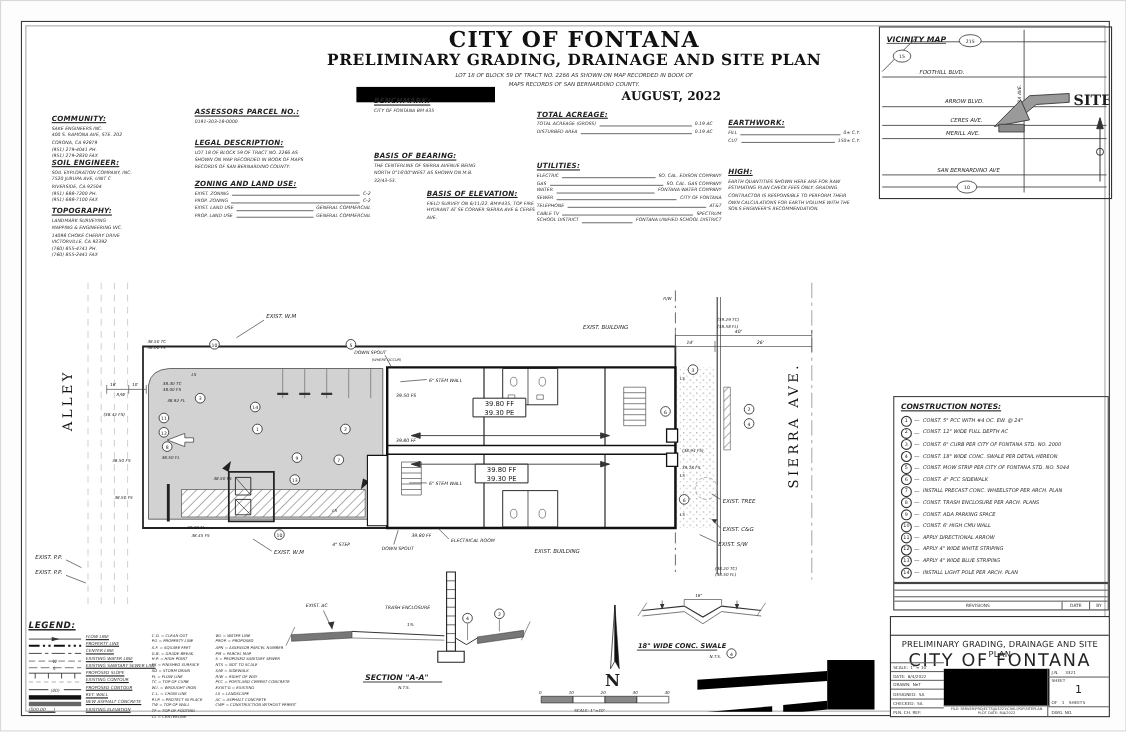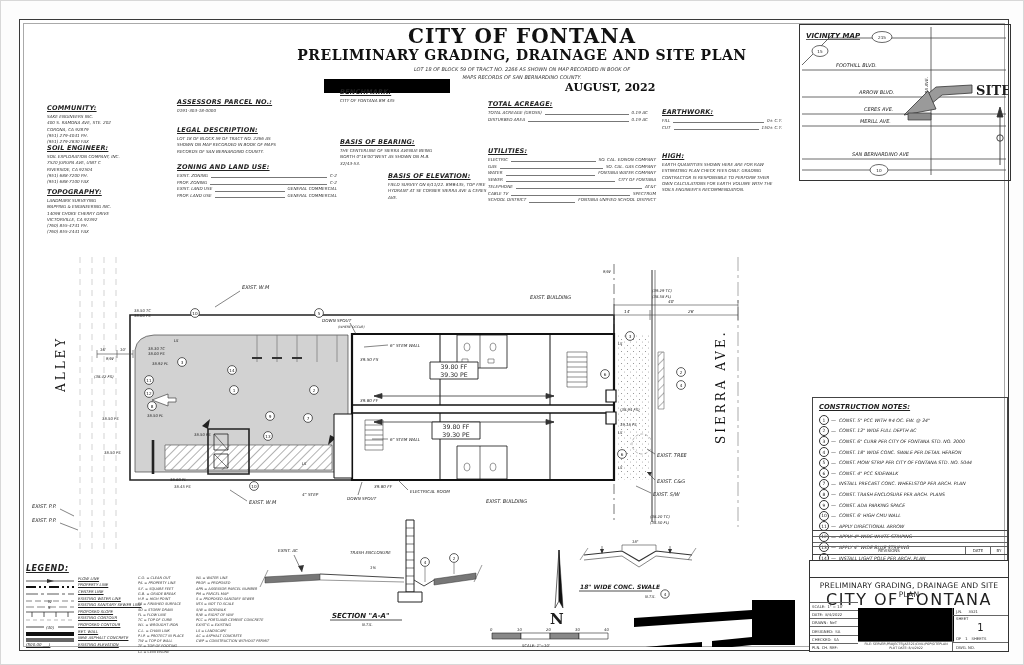--- a/index.html
+++ b/index.html
@@ -16,21 +16,21 @@
   .redact{background:#000;}
   .t-aug{font-family:"DejaVu Serif",serif;font-weight:bold;font-size:11px;color:#111;}
   
   .blk{width:150px;}
   .blk h4{margin:0 0 2px 0;font-size:6.5px;font-style:italic;font-weight:bold;text-decoration:underline;letter-spacing:.2px;color:#222;}
   .blk .ln{font-size:4.2px;font-style:italic;line-height:1.5;color:#333;}
   .pair{display:flex;align-items:flex-end;font-size:4.2px;font-style:italic;color:#333;line-height:1.6;}
   .pair .lead{flex:1;border-bottom:.5px solid #777;margin:0 3px 1.5px 3px;min-width:8px;}
   
   .vmapbox{left:779px;top:4px;width:210px;height:155px;border:1.4px solid #333;}
-  .notes{left:792px;top:340px;width:196px;height:170px;border:1px solid #444;padding:5px 5px 0 6px;box-sizing:border-box;margin-top:37px;}
+  .notes{left:792px;top:340px;width:196px;height:170px;border:1px solid #444;padding:5px 5px 0 6px;box-sizing:border-box;}
   .notes h4{margin:0 0 4px 0;font-size:6.8px;font-style:italic;font-weight:bold;text-decoration:underline;color:#222;}
   .nrow{display:flex;align-items:center;height:10.6px;}
   .nco{width:8px;height:8px;border:.8px solid #333;border-radius:50%;font-size:4.4px;font-style:normal;display:flex;align-items:center;justify-content:center;flex:0 0 auto;}
   .ndash{font-size:5px;margin:0 3px 0 2px;color:#333;}
   .ntxt{font-size:4.6px;font-style:italic;color:#2a2a2a;white-space:nowrap;}
   .revs{left:792px;top:510px;width:196px;height:25px;border:1px solid #444;box-sizing:border-box;}
   .revline{position:absolute;left:0;width:100%;border-top:.5px solid #666;}
   .revhdr{position:absolute;left:0;bottom:0;width:100%;height:7px;border-top:.5px solid #666;display:flex;font-size:4px;color:#333;}
   .revhdr div{display:flex;align-items:center;justify-content:center;}
   .tblock{left:789px;top:540px;width:200px;height:92px;border:1.3px solid #333;box-sizing:border-box;background:#fff;}

